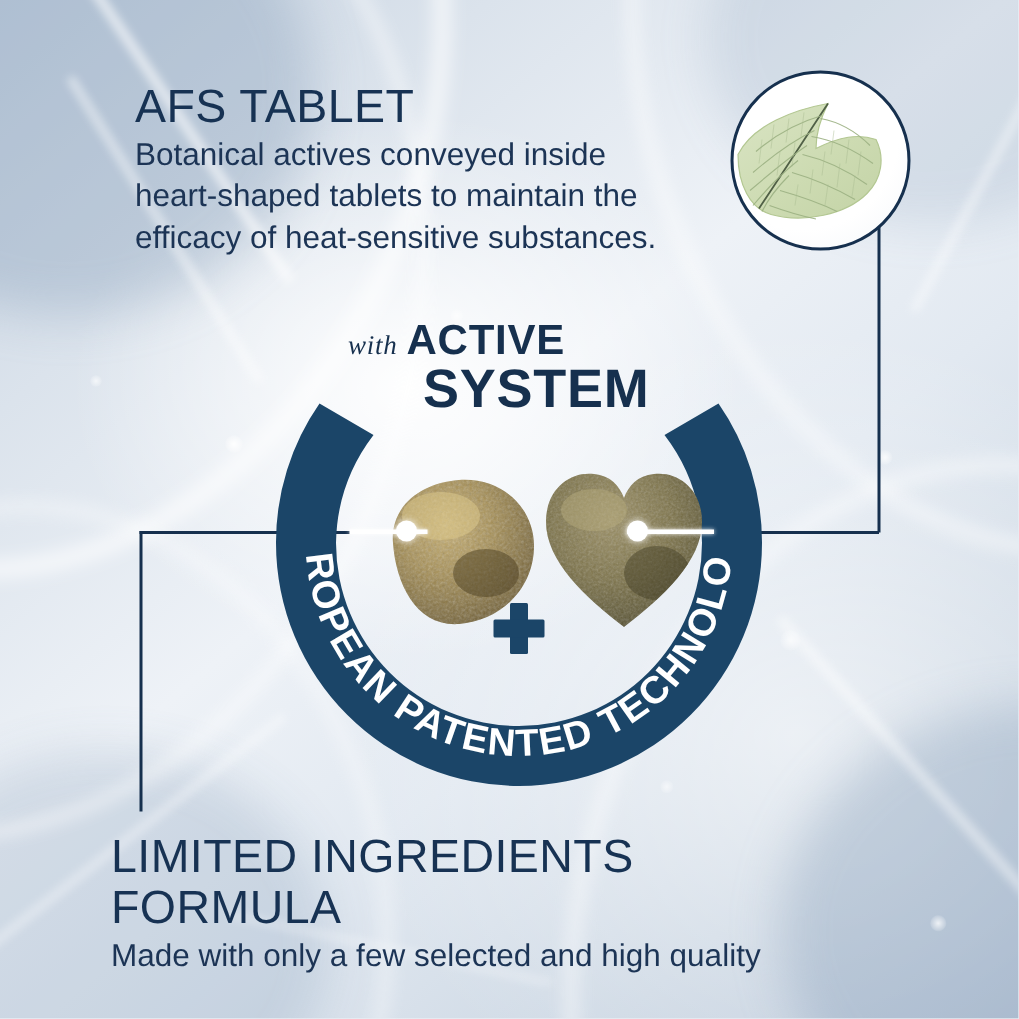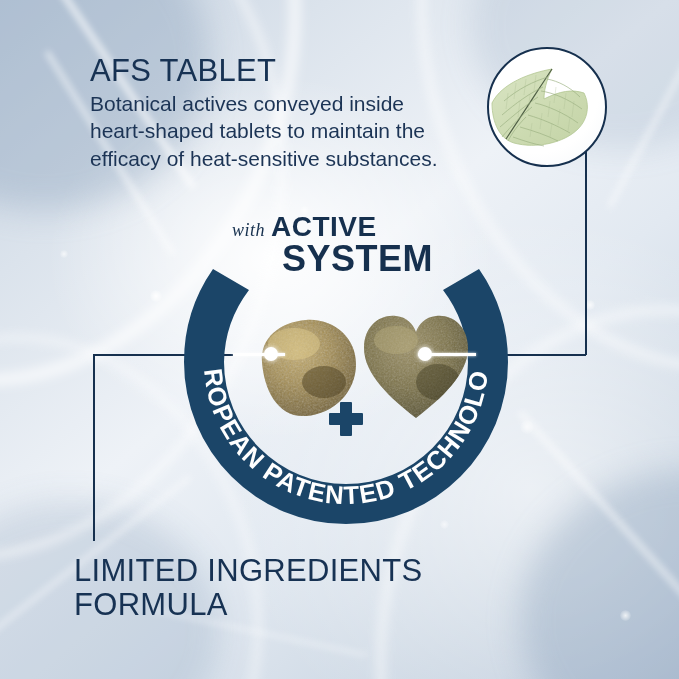--- a/index.html
+++ b/index.html
@@ -280,16 +280,17 @@
       <ellipse cx="40" cy="34" rx="22" ry="14" fill="#b8ae7e"></ellipse>
       <ellipse cx="82" cy="76" rx="22" ry="18" fill="#3e3a22"></ellipse>
     </g>
   </svg>
 
   <div class="plus"></div>
 
   <div class="txt-block" style="left:74px;top:554px;width:470px;">
     <div class="hdr">LIMITED INGREDIENTS FORMULA</div>
     <div class="body-l">
+      <span>Made with only a few selected and high quality</span>
     </div>
   </div>
 
 </div>
 
 </body></html>

